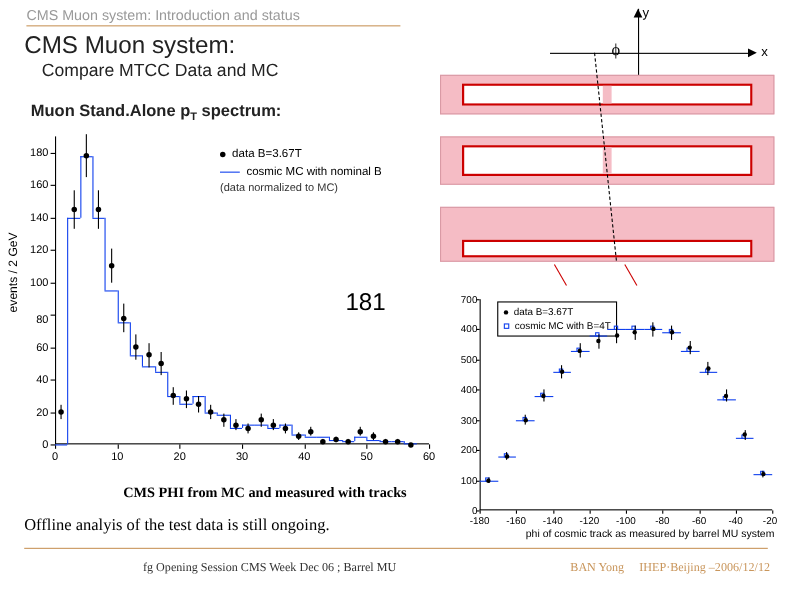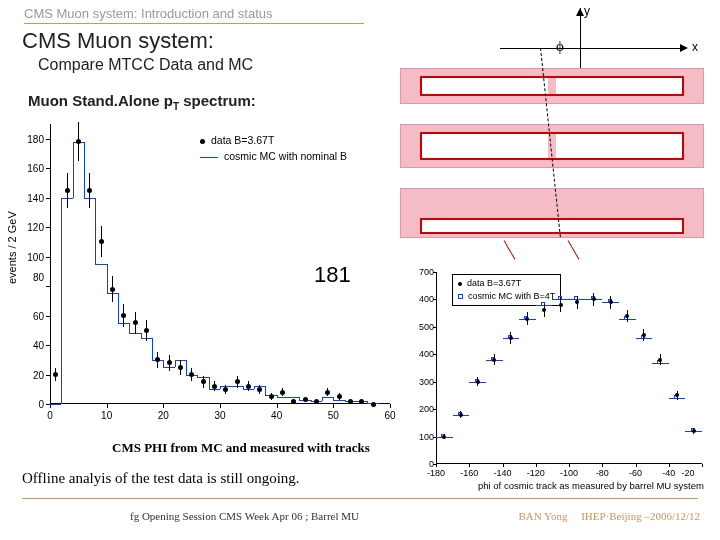--- a/index.html
+++ b/index.html
@@ -349,33 +349,34 @@
   <div class="slant" style="left:168px; top:232px; width:22px; transform: rotate(60deg);"></div>
 </div>
 
 <div class="plotL">
   <div class="axes"></div>
   <div class="ylabel">events / 2 GeV</div>
   <div class="num181" style="left:304px; top:148px;">181</div>
   <div class="legend">
     <div><span class="sw-dot"></span><span>data B=3.67T</span></div>
     <div><span class="sw-line"></span><span>cosmic MC with nominal B</span></div>
+    <div class="norm">(data normalized to MC)</div>
   </div>
 
   <div id="plotL-dyn">
       <div class="tickY" style="top:290px"></div>
       <div class="tlabY" style="top:285px">0</div>
       <div class="tickY" style="top:260.5263157894737px"></div>
       <div class="tlabY" style="top:255.5263157894737px">20</div>
       <div class="tickY" style="top:231.05263157894737px"></div>
       <div class="tlabY" style="top:226.05263157894737px">40</div>
       <div class="tickY" style="top:201.57894736842104px"></div>
       <div class="tlabY" style="top:196.57894736842104px">60</div>
       <div class="tickY" style="top:172.10526315789474px"></div>
-      <div class="tlabY" style="top:158px">80</div>
+      <div class="tlabY" style="top:172px">80</div>
       <div class="tickY" style="top:142.63157894736844px"></div>
       <div class="tlabY" style="top:137.63157894736844px">100</div>
       <div class="tickY" style="top:113.15789473684211px"></div>
       <div class="tlabY" style="top:108.15789473684211px">120</div>
       <div class="tickY" style="top:83.68421052631581px"></div>
       <div class="tlabY" style="top:78.68421052631581px">140</div>
       <div class="tickY" style="top:54.21052631578948px"></div>
       <div class="tlabY" style="top:49.21052631578948px">160</div>
       <div class="tickY" style="top:24.73684210526318px"></div>
       <div class="tlabY" style="top:19.73684210526318px">180</div>
@@ -545,21 +546,21 @@
       <div class="tlabX" style="left:127.75px">-120</div>
       <div class="tickX" style="left:161px"></div>
       <div class="tlabX" style="left:161px">-100</div>
       <div class="tickX" style="left:194.25px"></div>
       <div class="tlabX" style="left:194.25px">-80</div>
       <div class="tickX" style="left:227.5px"></div>
       <div class="tlabX" style="left:227.5px">-60</div>
       <div class="tickX" style="left:260.75px"></div>
       <div class="tlabX" style="left:260.75px">-40</div>
       <div class="tickX" style="left:294px"></div>
-      <div class="tlabX" style="left:280px">-20</div>
+      <div class="tlabX" style="left:292px">-20</div>
       <div class="step" style="left:28px; width:16.625px; top:174.57142857142858px"></div>
       <div class="sqpt" style="left:36.3125px; top:174.57142857142858px"></div>
       <div class="step" style="left:44.625px; width:16.625px; top:152.62857142857143px"></div>
       <div class="sqpt" style="left:52.9375px; top:152.62857142857143px"></div>
       <div class="step" style="left:61.25px; width:16.625px; top:119.71428571428572px"></div>
       <div class="sqpt" style="left:69.5625px; top:119.71428571428572px"></div>
       <div class="step" style="left:77.875px; width:16.625px; top:97.77142857142857px"></div>
       <div class="sqpt" style="left:86.1875px; top:97.77142857142857px"></div>
       <div class="step" style="left:94.5px; width:16.625px; top:75.82857142857142px"></div>
       <div class="sqpt" style="left:102.8125px; top:75.82857142857142px"></div>
@@ -616,18 +617,18 @@
       <div class="err" style="left:269.0625px; top:129.09173349462623px; height:8.67367586789041px"></div>
       <div class="pt" style="left:269.0625px; top:133.42857142857144px"></div>
       <div class="err" style="left:285.6875px; top:166.0810648274002px; height:6.009298916628126px"></div>
       <div class="pt" style="left:285.6875px; top:169.0857142857143px"></div>
     </div>
 </div>
 
 <div class="caption1">CMS PHI from MC and measured with tracks</div>
 <div class="ongoing">Offline analyis of the test data is still ongoing.</div>
 <div class="hr-bot"></div>
-<div class="footerL">fg  Opening Session CMS Week Apr 06 ; Barrel MU</div>
+<div class="footerL">fg  Opening Session CMS Week Dec 06 ; Barrel MU</div>
 <div class="footerR">
   <span>BAN Yong</span>
   <span class="dash">&nbsp;&nbsp;&nbsp;</span>
   <span>IHEP·Beijing –2006/12/12</span>
 </div>
 
 </body></html>

